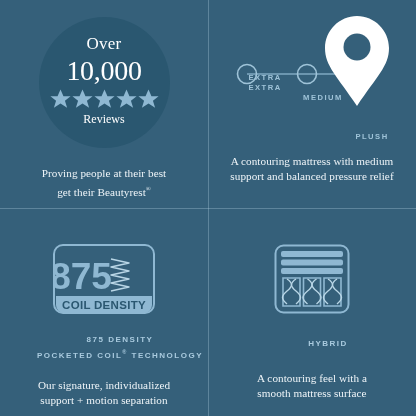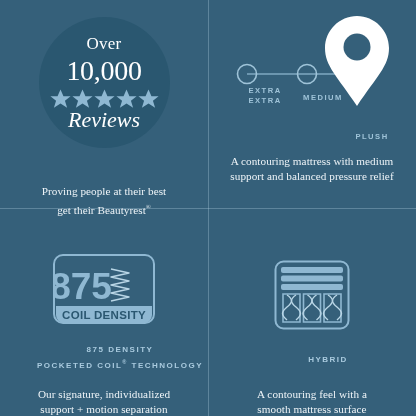--- a/index.html
+++ b/index.html
@@ -41,21 +41,21 @@
   }
   .quad {
     position: relative;
     display: flex;
     flex-direction: column;
     align-items: center;
     box-sizing: border-box;
   }
 
   
-  .q1 { padding-top: 17px; gap: 18px; }
+  .q1 { padding-top: 17px; }
   .badge-circle {
     width: 131px;
     height: 131px;
     border-radius: 50%;
     background: #2a5770;
     display: flex;
     flex-direction: column;
     align-items: center;
     justify-content: center;
     box-sizing: border-box;
@@ -79,24 +79,23 @@
   .stars {
     display: flex;
     gap: 1px;
     margin-top: 2px;
     line-height: 1;
   }
   .star { display: block; }
   .reviews {
     font-family: "Liberation Serif", serif;
     color: #ffffff;
-    font-size: 22px;
+    font-size: 12px;
     line-height: 19px;
     margin-top: 1px;
-    font-style: italic;
   }
   .caption {
     font-family: Liberation Serif, serif;
     color: #eef4f8;
     font-size: 11.2px;
     line-height: 15px;
     text-align: center;
     letter-spacing: 0.05px;
   }
   .q1 .caption { margin-top: 18px; }
@@ -111,42 +110,42 @@
   }
   .tick-label {
     position: absolute;
     color: #9fc3d8;
     font-size: 7.6px;
     letter-spacing: 1.5px;
     line-height: 10px;
     text-align: center;
     font-weight: bold;
   }
-  .lbl-extrafirm { left: 18px; top: 76px; width: 60px; }
+  .lbl-extrafirm { left: 18px; top: 63px; width: 60px; }
   .lbl-medium    { left: 72px; top: 83px; width: 68px; }
   .lbl-plush     { left: 120px; top: 122px; width: 70px; }
   .q2 .caption { margin-top: 16px; }
 
   
   .q3 { padding-top: 36px; }
   .sub-label {
     color: #a9cade;
     font-size: 8px;
     letter-spacing: 1.5px;
     line-height: 12px;
     text-align: center;
     font-weight: bold;
     margin-left: 32px;
   }
   .q3 .sub-label { margin-top: 20px; }
   .sub-label sup { font-size: 5.5px; vertical-align: super; }
   .q3 .caption { margin-top: 16px; }
 
   
-  .q4 { padding-top: 36px; justify-content: flex-end; }
+  .q4 { padding-top: 36px; }
   .q4 .sub-label { margin-top: 24px; }
   .q4 .caption { margin-top: 21px; }
 </style>
 </head>
 <body>
 
 <div class="grid">
 
   <div class="divider-v"></div>
   <div class="divider-h"></div>

